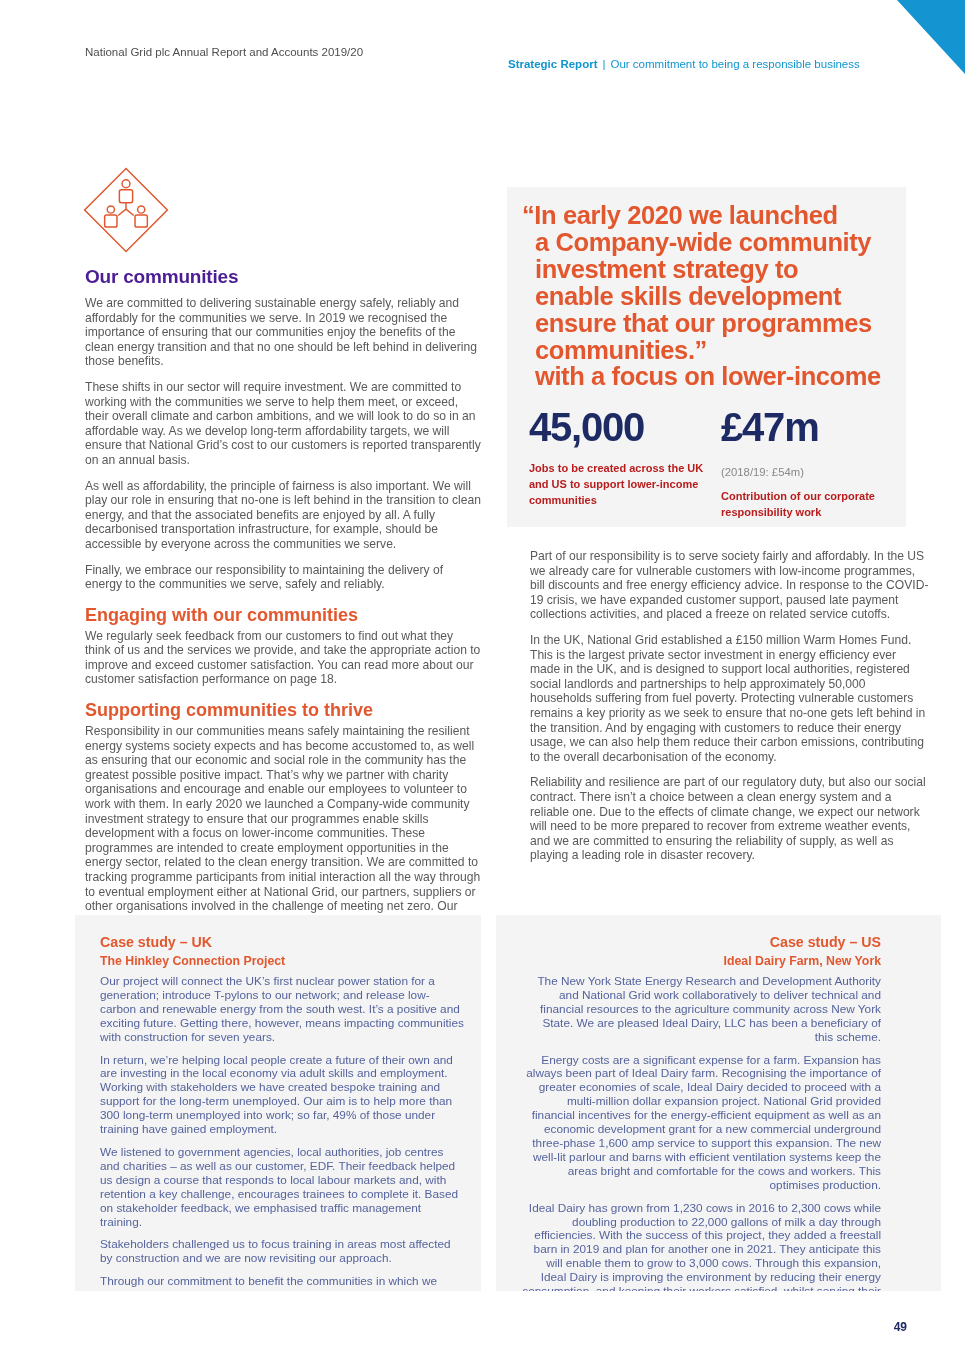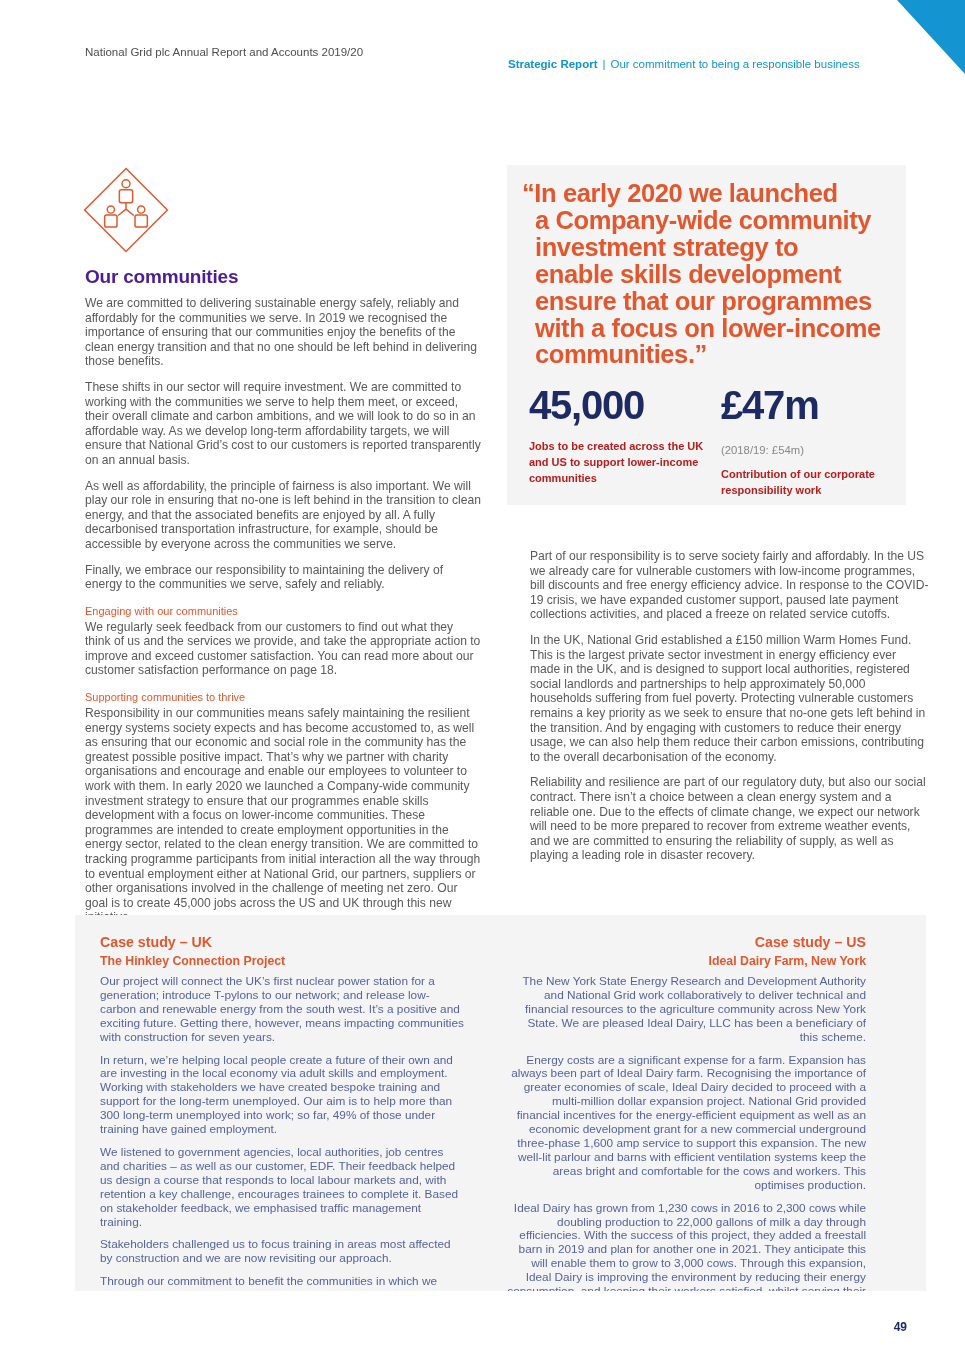--- a/index.html
+++ b/index.html
@@ -11,38 +11,38 @@
   .hdr-right .section{font-weight:bold;}
   .hdr-right .sep{margin:0 5px;color:#1095cf;}
   .corner{position:absolute;top:0;right:0;width:68px;height:74px;background:#1494d0;
           clip-path:polygon(0 0,100% 0,100% 100%);}
   
   .icon-wrap{position:absolute;top:164px;left:80px;color:#e2572d;}
   
   .left-col{position:absolute;top:266px;left:85px;width:397px;}
   .section-title{font-size:19px;font-weight:bold;color:#4c1d95;margin:0 0 8px;letter-spacing:-0.2px;}
   .body-p{font-size:12.1px;line-height:14.6px;margin:0 0 11px;color:#58595b;}
-  .sub-h{font-size:11px;font-weight:normal;color:#e2572d;margin:13px 0 3px;}
+  .sub-h{font-size:18px;font-weight:bold;color:#e2572d;margin:13px 0 3px;}
   
-  .quote-panel{position:absolute;top:165px;left:507px;width:399px;height:340px;background:#f4f4f5;
+  .quote-panel{position:absolute;top:187px;left:507px;width:399px;height:340px;background:#f4f4f5;
                box-sizing:border-box;padding:15px 14px 0 15px;}
   .quote-line{font-size:25.5px;line-height:26.9px;font-weight:bold;color:#e2572d;
               letter-spacing:-0.4px;white-space:nowrap;}
   .quote-line + .quote-line{padding-left:13px;}
   .stats{display:flex;margin-top:17px;padding-left:7px;}
   .stat-1{width:192px;flex:none;}
   .stat-2{flex:1;}
   .stat-value{font-size:40px;line-height:1;font-weight:bold;color:#1e2a63;letter-spacing:-1.2px;}
   .stat-note{font-size:11.3px;color:#87888a;margin-top:19px;}
   .stat-caption{font-size:11px;font-weight:bold;color:#b91c1c;line-height:15.6px;margin-top:14px;}
   .stat-2 .stat-caption{margin-top:11px;}
   
   .right-col{position:absolute;top:549px;left:530px;width:399px;}
   
-  .case-row{position:absolute;top:915px;left:75px;display:flex;}
+  .case-row{position:absolute;top:915px;left:75px;display:flex;gap:15px;}
   .case-box{background:#f4f4f5;box-sizing:border-box;height:376px;padding:19px 16px 0 25px;overflow:hidden;}
   .case-uk{width:406px;}
   .case-us{width:445px;padding-right:60px;text-align:right;}
   .case-title{font-size:14.2px;font-weight:bold;color:#e2572d;margin:0 0 4px;}
   .case-subtitle{font-size:12.3px;font-weight:bold;color:#e2572d;margin:0 0 7px;}
   .case-p{font-size:11.8px;line-height:13.9px;color:#55639c;margin:0 0 9px;}
   
   .page-num{position:absolute;top:1320px;right:58px;font-size:12px;font-weight:bold;color:#1e2a63;}
 </style>
 </head>
@@ -82,22 +82,22 @@
     <p class="body-p">Responsibility in our communities means safely maintaining the resilient energy systems society expects and has become accustomed to, as well as ensuring that our economic and social role in the community has the greatest possible positive impact. That’s why we partner with charity organisations and encourage and enable our employees to volunteer to work with them. In early 2020 we launched a Company-wide community investment strategy to ensure that our programmes enable skills development with a focus on lower-income communities. These programmes are intended to create employment opportunities in the energy sector, related to the clean energy transition. We are committed to tracking programme participants from initial interaction all the way through to eventual employment either at National Grid, our partners, suppliers or other organisations involved in the challenge of meeting net zero. Our goal is to create 45,000 jobs across the US and UK through this new initiative.</p>
   </div>
 
   <div class="quote-panel">
     <div>
       <div class="quote-line">“In early 2020 we launched</div>
       <div class="quote-line">a Company-wide community</div>
       <div class="quote-line">investment strategy to</div>
       <div class="quote-line">enable skills development</div>
       <div class="quote-line">ensure that our programmes</div>
+      <div class="quote-line">communities.”</div>
       <div class="quote-line">with a focus on lower-income</div>
-      <div class="quote-line">communities.”</div>
     </div>
     <div class="stats">
       <div class="stat-1">
         <div class="stat-value">45,000</div>
         <div class="stat-caption">Jobs to be created across the UK and US to support lower-income communities</div>
       </div>
       <div class="stat-2">
         <div class="stat-value">£47m</div>
         <div class="stat-note">(2018/19: £54m)</div>
         <div class="stat-caption">Contribution of our corporate responsibility work</div>

